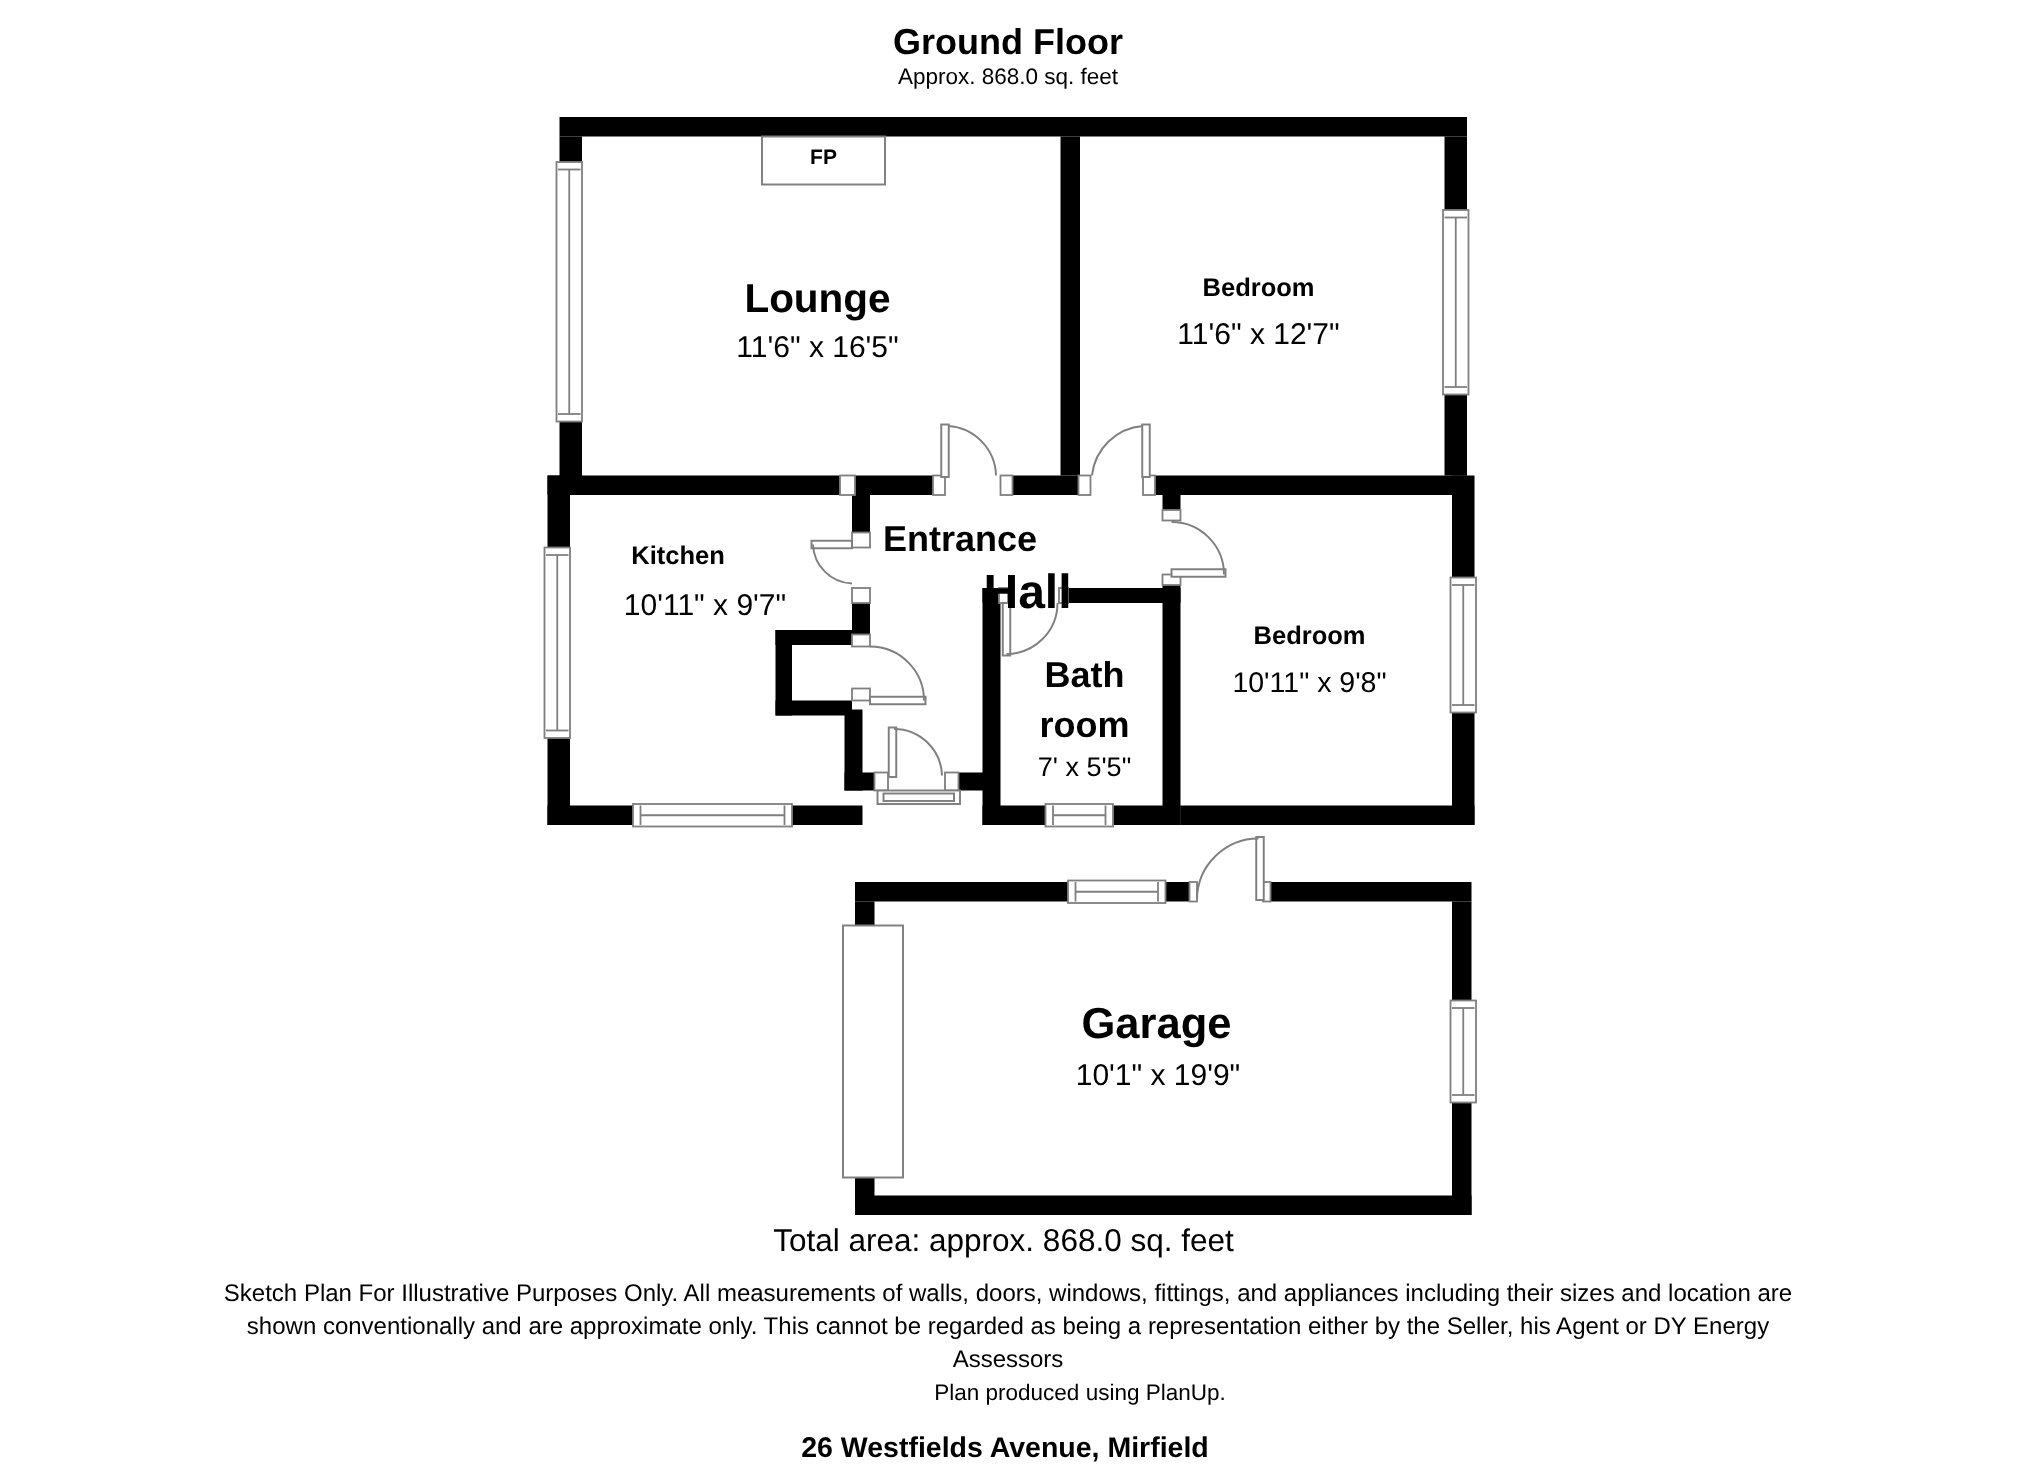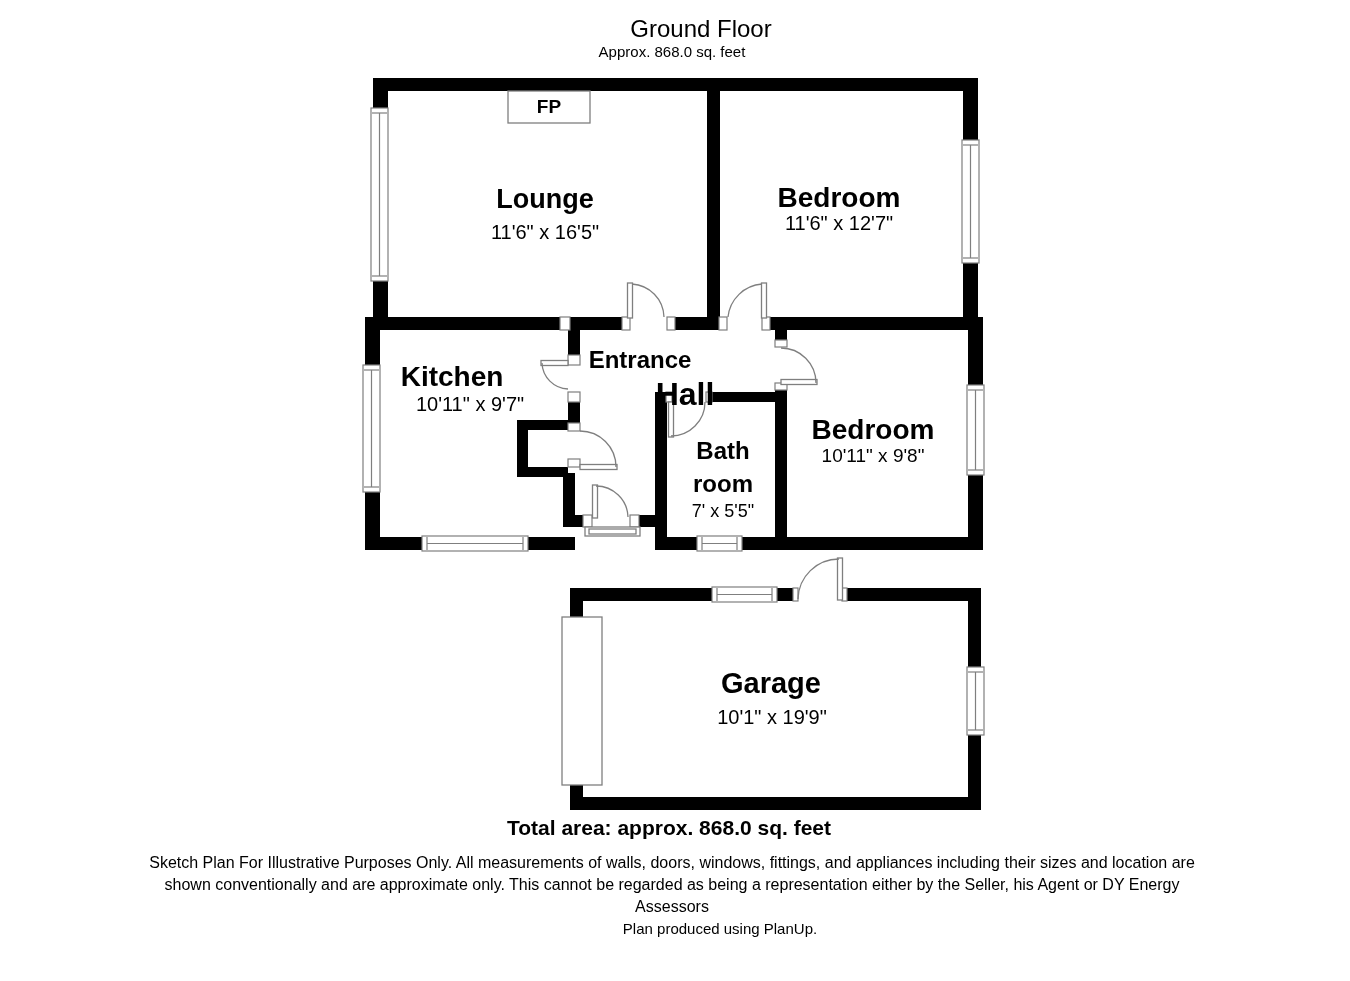--- a/index.html
+++ b/index.html
@@ -12,27 +12,27 @@
   }
   #plan-svg{position:absolute;left:0;top:0;}
   .lbl{
     position:absolute;
     transform:translateX(-50%);
     white-space:nowrap;
     color:#000;
     text-align:center;
     line-height:1.1;
   }
-  .bold{font-weight:normal;margin-left:29px;}
+  .bold{font-weight:bold;}
   .title{font-size:24px;}
   .subtitle{font-size:15px;}
-  .room-name{font-size:28px;font-weight:bold;}
+  .room-name{font-size:17px;font-weight:bold;}
   .room-dims{font-size:20px;}
-  .fp-label{font-size:19px;font-weight:bold;}
-  .total-area{font-size:21px;font-weight:bold;}
+  .fp-label{font-size:14px;font-weight:bold;}
+  .total-area{font-size:21px;}
   .disclaimer{font-size:16px;}
   .produced{font-size:15px;margin-left:48px;}
   .address{font-size:19px;font-weight:bold;}
 </style>
 </head>
 <body>
 
 <div id="canvas">
 
   <svg id="plan-svg" width="1350" height="981" viewBox="0 0 1350 981">
@@ -227,14 +227,15 @@
   <div class="lbl room-name" style="left:771px;top:668px;font-size:29px;">Garage</div>
   <div class="lbl room-dims" style="left:772px;top:706px;">10'1" x 19'9"</div>
 
   <div class="lbl total-area" style="left:669px;top:816px;">Total area: approx. 868.0 sq. feet</div>
 
   <div class="lbl disclaimer" style="left:672px;top:876px;">shown conventionally and are approximate only. This cannot be regarded as being a representation either by the Seller, his Agent or DY Energy</div>
   <div class="lbl disclaimer" style="left:672px;top:854px;">Sketch Plan For Illustrative Purposes Only. All measurements of walls, doors, windows, fittings, and appliances including their sizes and location are</div>
   <div class="lbl disclaimer" style="left:672px;top:898px;">Assessors</div>
 
   <div class="lbl produced" style="left:672px;top:921px;">Plan produced using PlanUp.</div>
+  <div class="lbl address" style="left:670px;top:956px;">26 Westfields Avenue, Mirfield</div>
 
 </div>
 
 </body></html>

